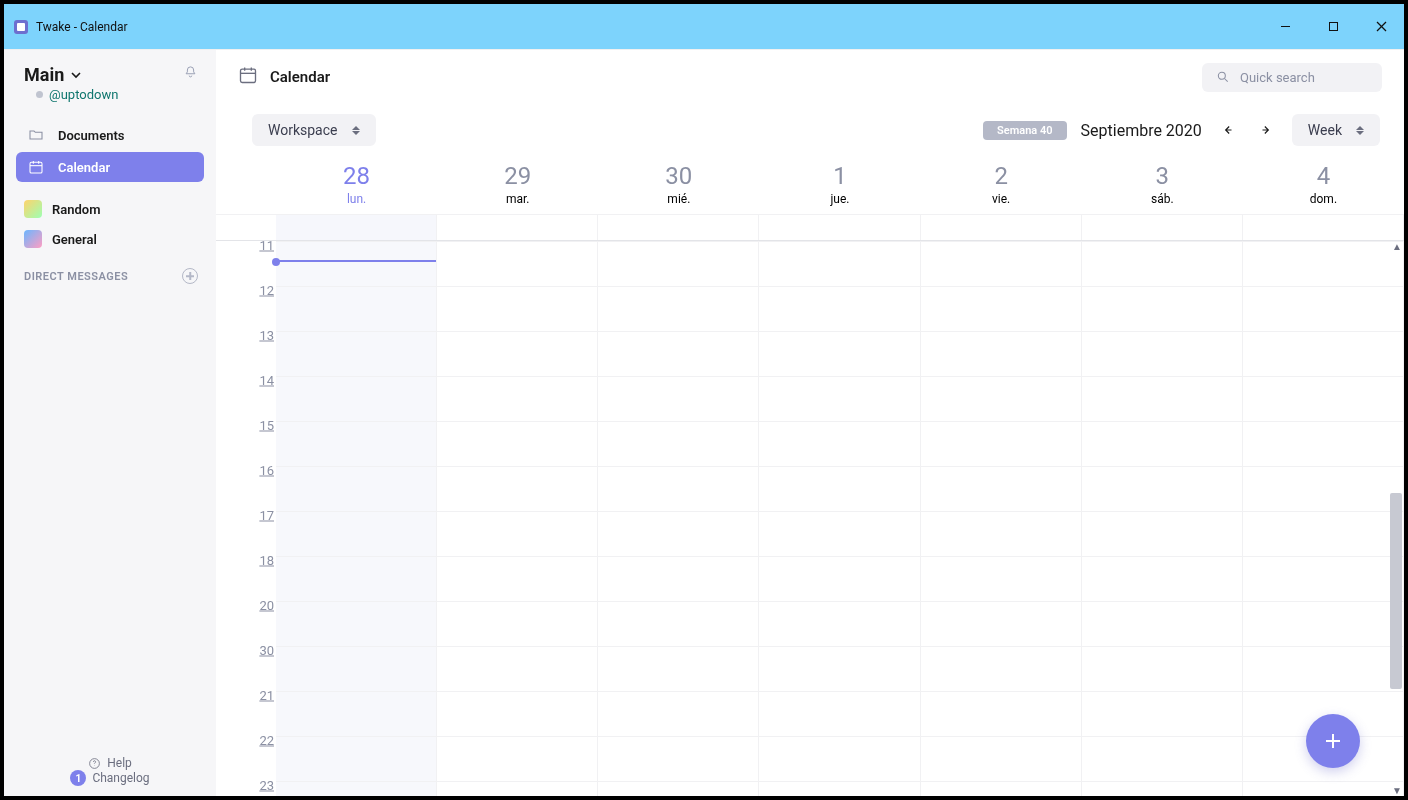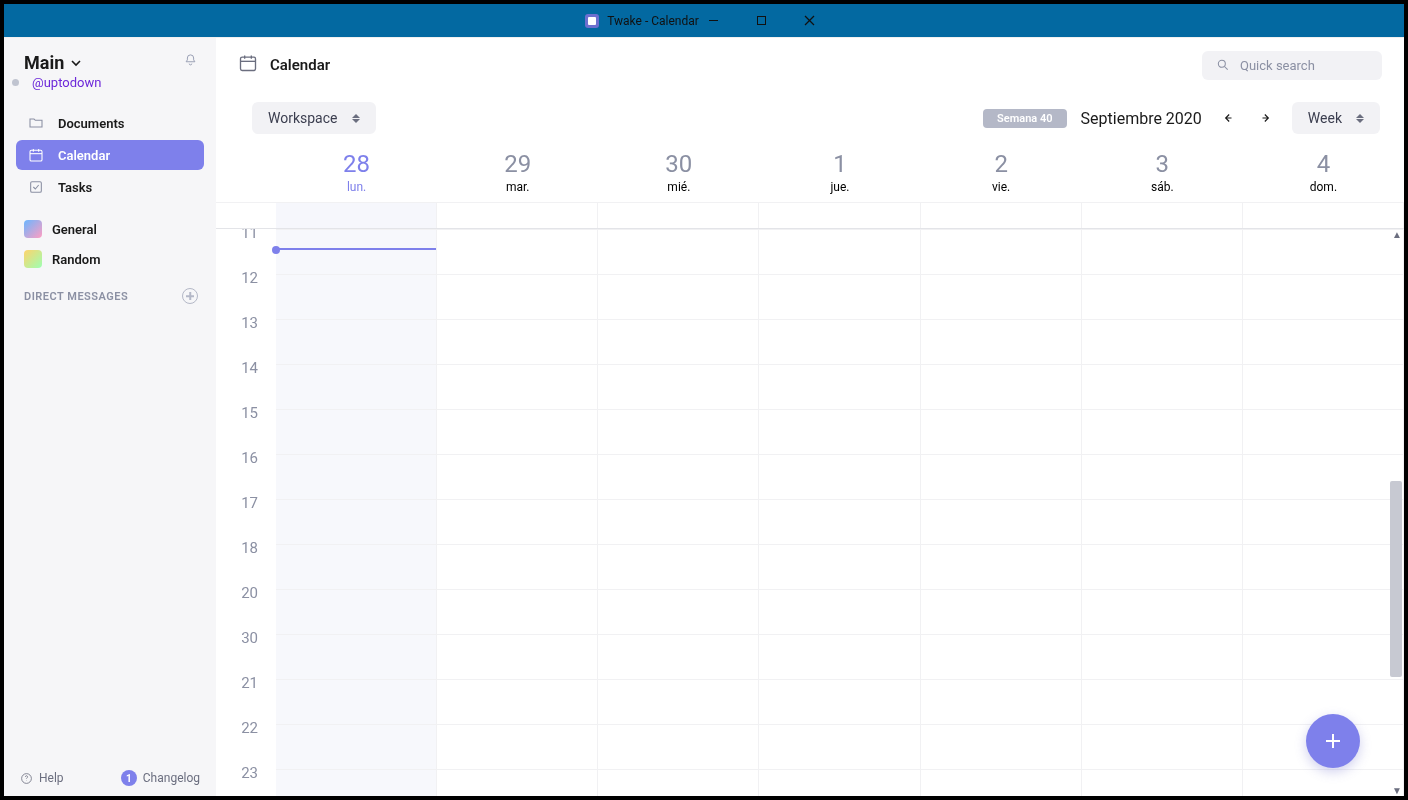--- a/index.html
+++ b/index.html
@@ -1,58 +1,58 @@
 <!DOCTYPE html>
 <html><head>
 <meta charset="utf-8">
 <style>
   * { box-sizing: border-box; margin: 0; padding: 0; }
   html, body { width: 1408px; height: 800px; font-family: -apple-system, BlinkMacSystemFont, "Segoe UI", Roboto, Arial, sans-serif; overflow: hidden; background: #000; }
   .window { position: absolute; top: 4px; left: 4px; right: 4px; bottom: 4px; background: #fff; display: flex; flex-direction: column; }
 
   
-  .titlebar { height: 34px; display: flex; align-items: center; justify-content: center; padding: 0 8px 0 10px; background: #0369a1; border-bottom: 1px solid #f0f0f0; }
+  .titlebar { height: 46px; display: flex; align-items: center; justify-content: space-between; padding: 0 8px 0 10px; background: #7dd3fc; border-bottom: 1px solid #f0f0f0; }
   .titlebar-left { display: flex; align-items: center; gap: 8px; }
   .titlebar-icon { width: 14px; height: 14px; background: #6d6fcf; border-radius: 3px; position: relative; }
   .titlebar-icon::after { content: ""; position: absolute; inset: 3px; background: #fff; border-radius: 1px; }
   .titlebar-title { font-size: 12px; color: #111; }
   .titlebar-right { display: flex; align-items: center; gap: 18px; }
   .win-btn { width: 30px; height: 30px; display: flex; align-items: center; justify-content: center; color: #111; cursor: default; }
   .win-btn svg { width: 11px; height: 11px; }
 
   .body { flex: 1; display: flex; min-height: 0; }
 
   
   .sidebar { width: 212px; background: #f6f6f8; display: flex; flex-direction: column; padding-top: 14px; }
   .ws-header { display: flex; align-items: center; justify-content: space-between; padding: 0 18px 0 20px; }
   .ws-name { font-size: 18px; font-weight: 700; color: #1a1a1a; display: flex; align-items: center; gap: 6px; }
   .ws-name svg { width: 12px; height: 12px; }
   .bell { color: #9aa0b5; }
   .bell svg { width: 15px; height: 15px; }
-  .ws-user { padding: 2px 8px 14px; font-size: 13px; color: #6d28d9; display: flex; align-items: center; gap: 13px; }
+  .ws-user { padding: 2px 32px 14px; font-size: 13px; color: #0f766e; display: flex; align-items: center; gap: 6px; }
   .ws-user .dot { width: 7px; height: 7px; border-radius: 50%; background: #c0c4d0; }
 
   .nav-items { padding: 4px 12px 12px; display: flex; flex-direction: column; gap: 2px; }
   .nav-item { display: flex; align-items: center; gap: 14px; padding: 7px 12px; border-radius: 6px; font-size: 13px; color: #1a1a1a; font-weight: 600; }
   .nav-item .icon { width: 16px; height: 16px; display: flex; align-items: center; justify-content: center; color: #8b90a3; }
   .nav-item.active { background: #7e80eb; color: #fff; }
   .nav-item.active .icon { color: #fff; }
 
   .section-head { display: flex; align-items: center; justify-content: space-between; padding: 14px 18px 8px 20px; font-size: 11px; letter-spacing: .5px; color: #8b90a3; font-weight: 600; }
   .plus-circle { width: 16px; height: 16px; border: 1.5px solid #b4b8c7; border-radius: 50%; position: relative; }
   .plus-circle::before, .plus-circle::after { content: ""; position: absolute; background: #b4b8c7; }
   .plus-circle::before { top: 3px; bottom: 3px; left: 50%; width: 1.5px; transform: translateX(-50%); }
   .plus-circle::after { left: 3px; right: 3px; top: 50%; height: 1.5px; transform: translateY(-50%); }
 
   .channel-item { display: flex; align-items: center; gap: 10px; padding: 6px 20px; font-size: 13px; font-weight: 600; color: #1a1a1a; }
   .channel-icon { width: 18px; height: 18px; border-radius: 4px; display: flex; align-items: center; justify-content: center; font-size: 11px; }
   .channel-icon.general { background: linear-gradient(135deg,#6bb6ff,#ff9dc2); }
   .channel-icon.random { background: linear-gradient(135deg,#ffd36b,#9dffb3); }
 
-  .sidebar-footer { margin-top: auto; padding: 10px 16px; display: flex; align-items: center; justify-content: space-between; font-size: 12px; color: #6b6e7f; }
+  .sidebar-footer { margin-top: auto; padding: 10px 16px; display: flex; align-items: center; justify-content: space-between; font-size: 12px; color: #6b6e7f; flex-direction: column; }
   .sf-left, .sf-right { display: flex; align-items: center; gap: 6px; }
   .sf-left svg { width: 13px; height: 13px; }
   .badge-circle { width: 16px; height: 16px; border-radius: 50%; background: #7e80eb; color: #fff; font-size: 10px; display: flex; align-items: center; justify-content: center; font-weight: 700; }
 
   
   .main { flex: 1; display: flex; flex-direction: column; min-width: 0; background: #fff; }
   .topbar { height: 54px; display: flex; align-items: center; justify-content: space-between; padding: 0 22px; }
   .tb-left { display: flex; align-items: center; gap: 12px; }
   .tb-left .icon { color: #6b6e7f; }
   .tb-title { font-size: 15px; font-weight: 600; color: #1a1a1a; }
@@ -89,21 +89,21 @@
   
   .grid-wrap { flex: 1; display: flex; position: relative; overflow: hidden; }
   .scroll-indicator { position: absolute; right: 0; top: 0; bottom: 0; width: 16px; background: transparent; }
   .scroll-arrow { position: absolute; right: 2px; color: #6b6e7f; font-size: 10px; }
   .scroll-arrow.top { top: 0; }
   .scroll-arrow.bot { bottom: 0; }
   .scroll-thumb { position: absolute; right: 2px; top: 252px; width: 12px; height: 196px; background: #c7c9d2; border-radius: 2px; }
 
   .grid { flex: 1; display: flex; padding-left: 36px; overflow: hidden; }
   .hours-col { width: 24px; position: relative; }
-  .hour-label { position: absolute; right: 18px; font-size: 15px; color: #8b90a3; transform: translateY(-50%); }
+  .hour-label { position: absolute; right: 2px; font-size: 13px; color: #8b90a3; transform: translateY(-50%); text-decoration: underline; }
   .days-grid { flex: 1; display: flex; position: relative; }
   .day-col { flex: 1; position: relative; border-right: 1px solid #f1f1f3; }
   .day-col.today { background: #f7f8fc; }
   .hour-line { position: absolute; left: 0; right: 0; border-top: 1px solid #f1f1f3; }
 
   .now-line { position: absolute; left: 0; right: 0; top: 19px; border-top: 2px solid #7e80eb; }
   .now-dot { position: absolute; left: -4px; top: -4px; width: 8px; height: 8px; border-radius: 50%; background: #7e80eb; }
 
   
   .fab { position: absolute; right: 44px; bottom: 28px; width: 54px; height: 54px; border-radius: 50%; background: #7e80eb; display: flex; align-items: center; justify-content: center; box-shadow: 0 4px 12px rgba(100,100,200,.3); }
@@ -173,38 +173,29 @@
           <span class="icon">
               <svg width="16" height="16" viewBox="0 0 24 24">
                 <rect x="3" y="5" width="18" height="16" rx="2" fill="none" stroke="currentColor" stroke-width="1.6"></rect>
                 <line x1="3" y1="10" x2="21" y2="10" stroke="currentColor" stroke-width="1.6"></line>
                 <line x1="8" y1="3" x2="8" y2="7" stroke="currentColor" stroke-width="1.6"></line>
                 <line x1="16" y1="3" x2="16" y2="7" stroke="currentColor" stroke-width="1.6"></line>
               </svg>
             </span>
           <span>Calendar</span>
         </div>
-        <div class="nav-item">
-          <span class="icon">
-              <svg width="16" height="16" viewBox="0 0 24 24">
-                <rect x="4" y="4" width="16" height="16" rx="2" fill="none" stroke="currentColor" stroke-width="1.6"></rect>
-                <path d="M8 12l3 3 5-6" fill="none" stroke="currentColor" stroke-width="1.6"></path>
-              </svg>
-            </span>
-          <span>Tasks</span>
-        </div>
-      </div>
-
+      </div>
+
+      <div class="channel-item">
+        <span class="channel-icon random"></span>
+        <span>Random</span>
+      </div>
       <div class="channel-item">
         <span class="channel-icon general"></span>
         <span>General</span>
-      </div>
-      <div class="channel-item">
-        <span class="channel-icon random"></span>
-        <span>Random</span>
       </div>
 
       <div class="section-head">
         <span>DIRECT MESSAGES</span>
         <span class="plus-circle"></span>
       </div>
 
       <div class="sidebar-footer">
         <div class="sf-left">
           <svg viewBox="0 0 24 24">

